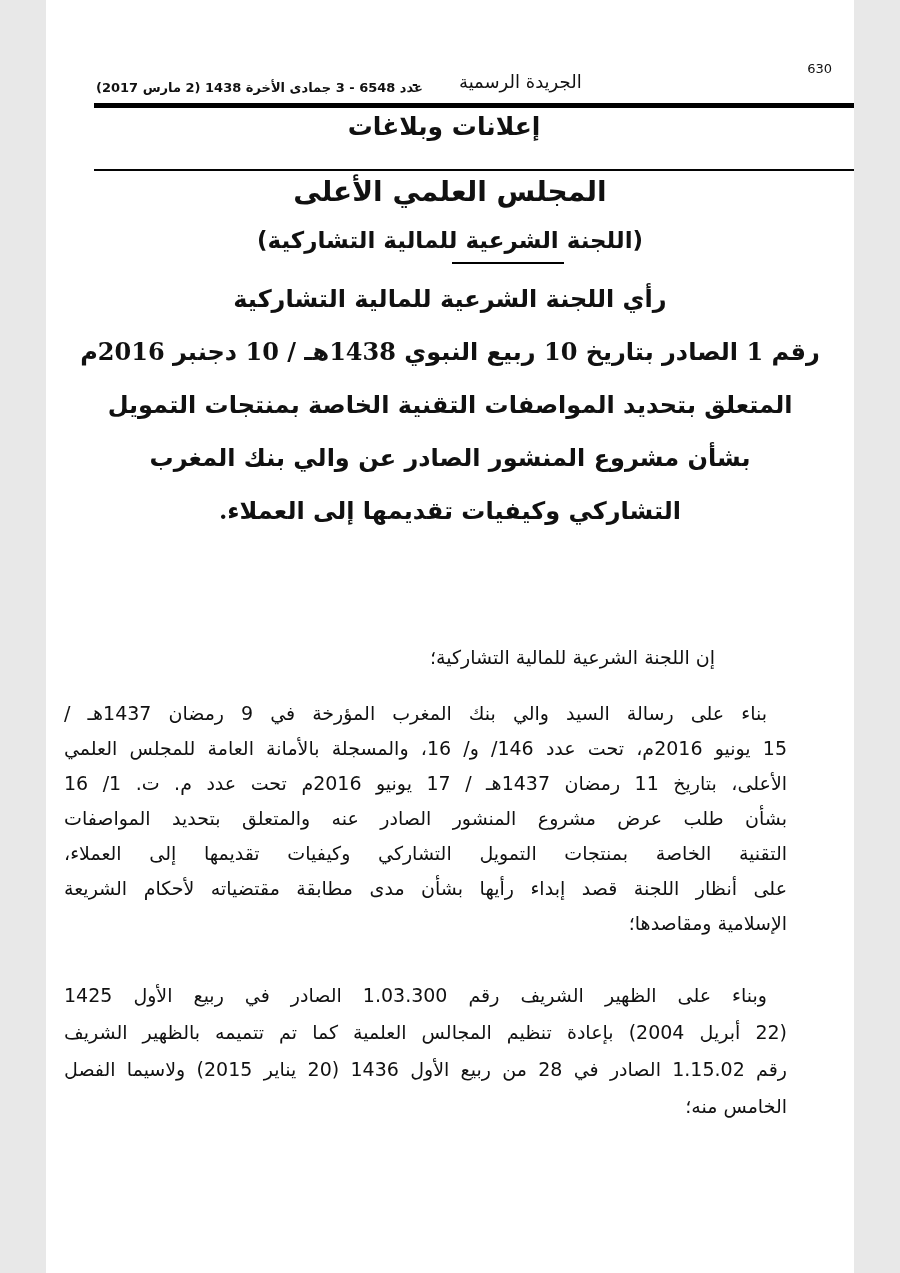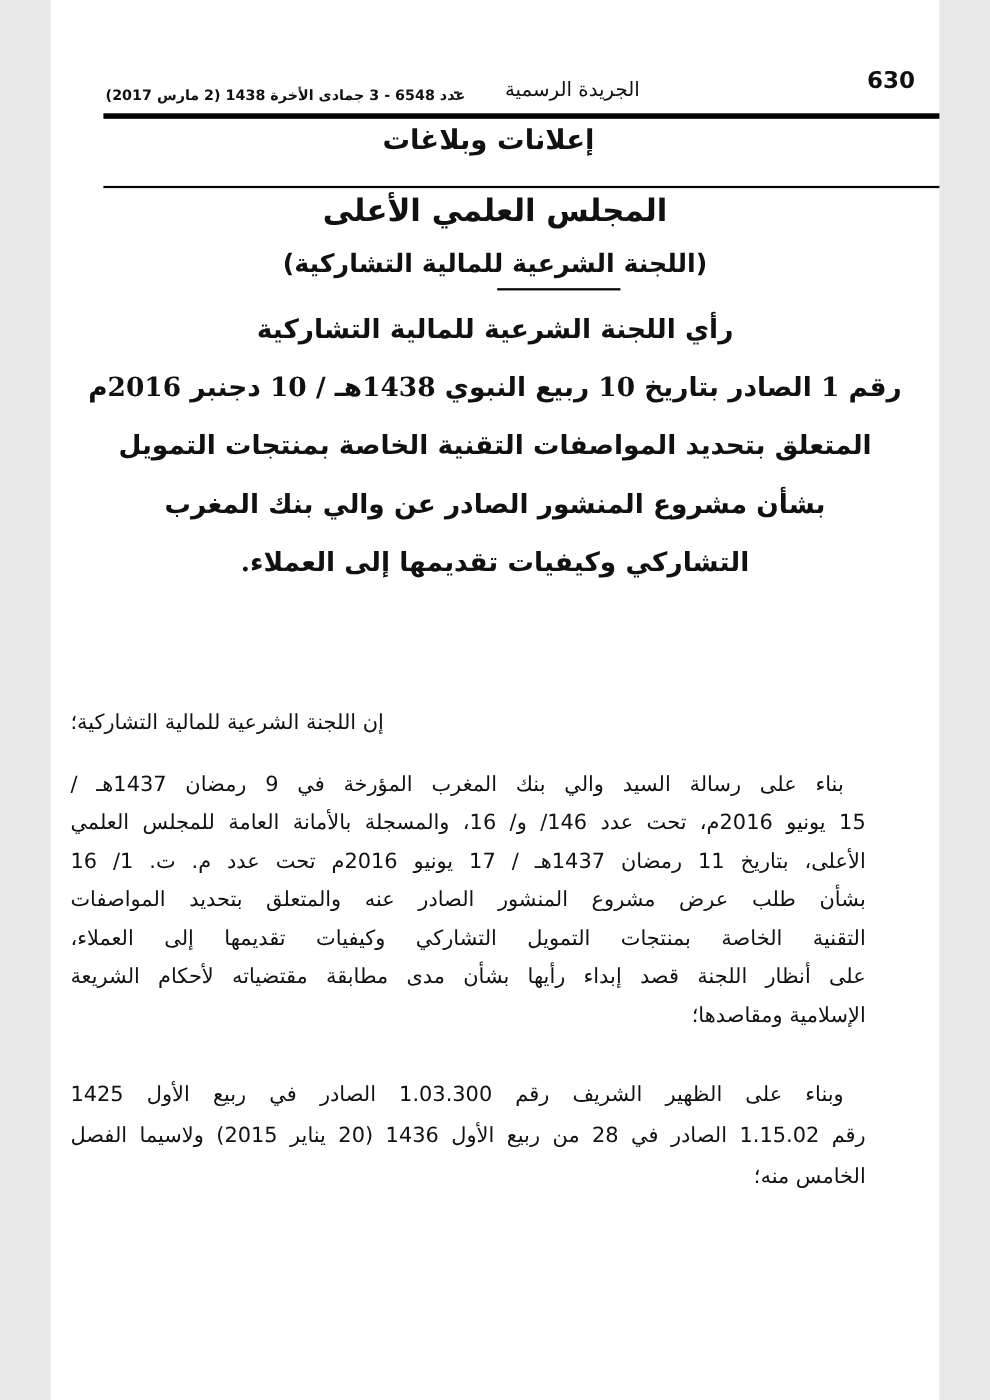--- a/index.html
+++ b/index.html
@@ -20,21 +20,21 @@
   .header-dash{
     position:absolute;top:76px;left:366px;
     font-size:14px;font-weight:bold;
   }
   .gazette-title{
     position:absolute;top:71px;left:413px;
     font-size:18px;font-weight:normal;direction:rtl;white-space:nowrap;
   }
   .page-number{
     position:absolute;top:61px;right:22px;
-    font-size:21px;font-weight:bold;
+    font-size:13px;font-weight:normal;
   }
   .rule-thick{
     position:absolute;top:103px;left:48px;width:830px;height:5px;background:#000;
   }
   .rule-thin{
     position:absolute;top:169px;left:48px;width:830px;height:2px;background:#050505;
   }
   
   .section-banner{
     position:absolute;top:112px;left:0;right:12px;
@@ -59,21 +59,21 @@
     font-size:24px;font-weight:bold;
     font-family:"DejaVu Serif","DejaVu Sans",serif;
   }
   .ot-line{line-height:53px;white-space:nowrap;}
   
   .doc-body{
     position:absolute;top:640px;right:67px;width:723px;
     direction:rtl;font-size:19px;
   }
   .opening{
-    margin:0;line-height:35px;padding-right:72px;text-align:left;
+    margin:0;line-height:35px;padding-right:72px;text-align:right;
   }
   .para{margin:0;}
   .para-letter{margin-top:21px;}
   .para-letter .line{line-height:35px;}
   .para-dahir{margin-top:36px;}
   .para-dahir .line{line-height:37px;}
   .line{
     text-align:justify;
     text-align-last:justify;
   }
@@ -114,18 +114,19 @@
       <div class="line">15 يونيو 2016م، تحت عدد 146/ و/ 16، والمسجلة بالأمانة العامة للمجلس العلمي</div>
       <div class="line">الأعلى، بتاريخ 11 رمضان 1437هـ / 17 يونيو 2016م تحت عدد م. ت. 1/ 16</div>
       <div class="line">بشأن طلب عرض مشروع المنشور الصادر عنه والمتعلق بتحديد المواصفات</div>
       <div class="line">التقنية الخاصة بمنتجات التمويل التشاركي وكيفيات تقديمها إلى العملاء،</div>
       <div class="line">على أنظار اللجنة قصد إبداء رأيها بشأن مدى مطابقة مقتضياته لأحكام الشريعة</div>
       <div class="line last">الإسلامية ومقاصدها؛</div>
     </div>
 
     <div class="para para-dahir">
       <div class="line first">وبناء على الظهير الشريف رقم 1.03.300 الصادر في ربيع الأول 1425</div>
+      <div class="line">(22 أبريل 2004) بإعادة تنظيم المجالس العلمية كما تم تتميمه بالظهير الشريف</div>
       <div class="line">رقم 1.15.02 الصادر في 28 من ربيع الأول 1436 (20 يناير 2015) ولاسيما الفصل</div>
       <div class="line last">الخامس منه؛</div>
     </div>
   </div>
 
 </div>
 
 </body></html>

